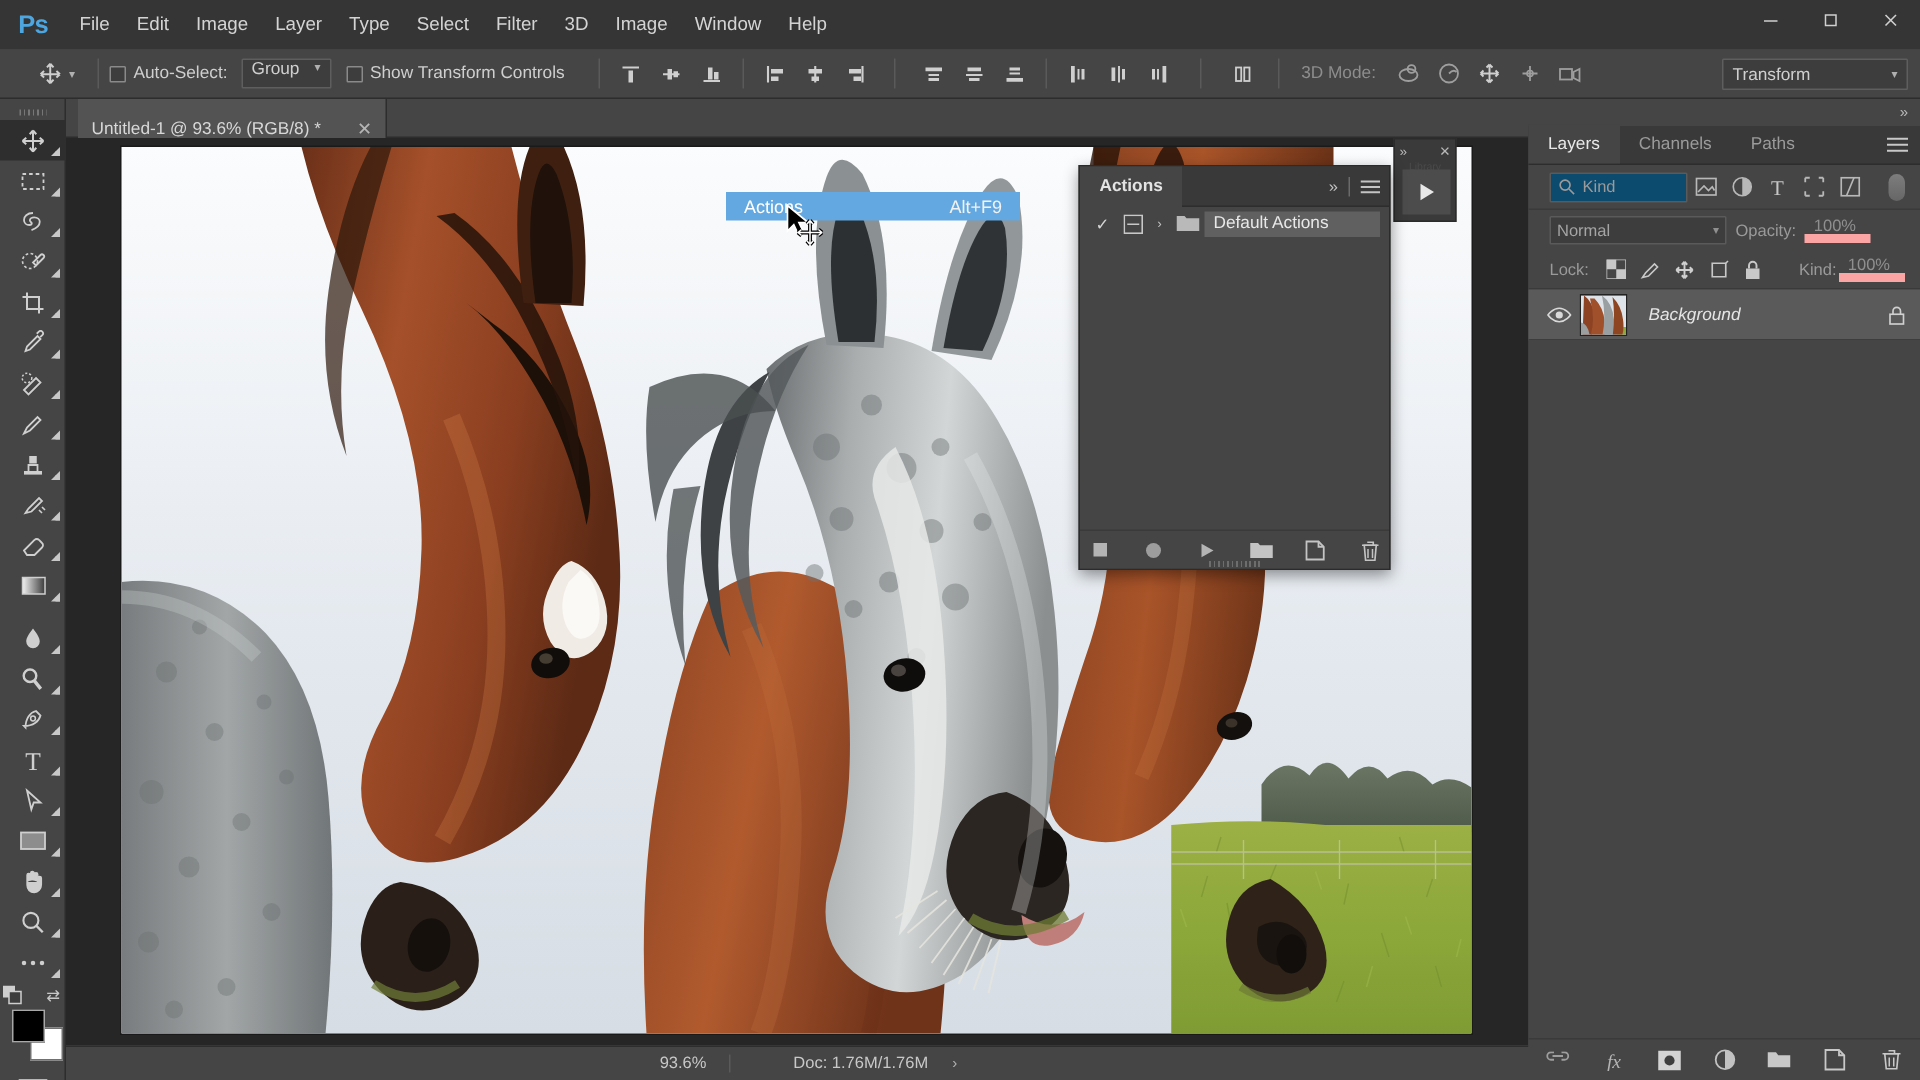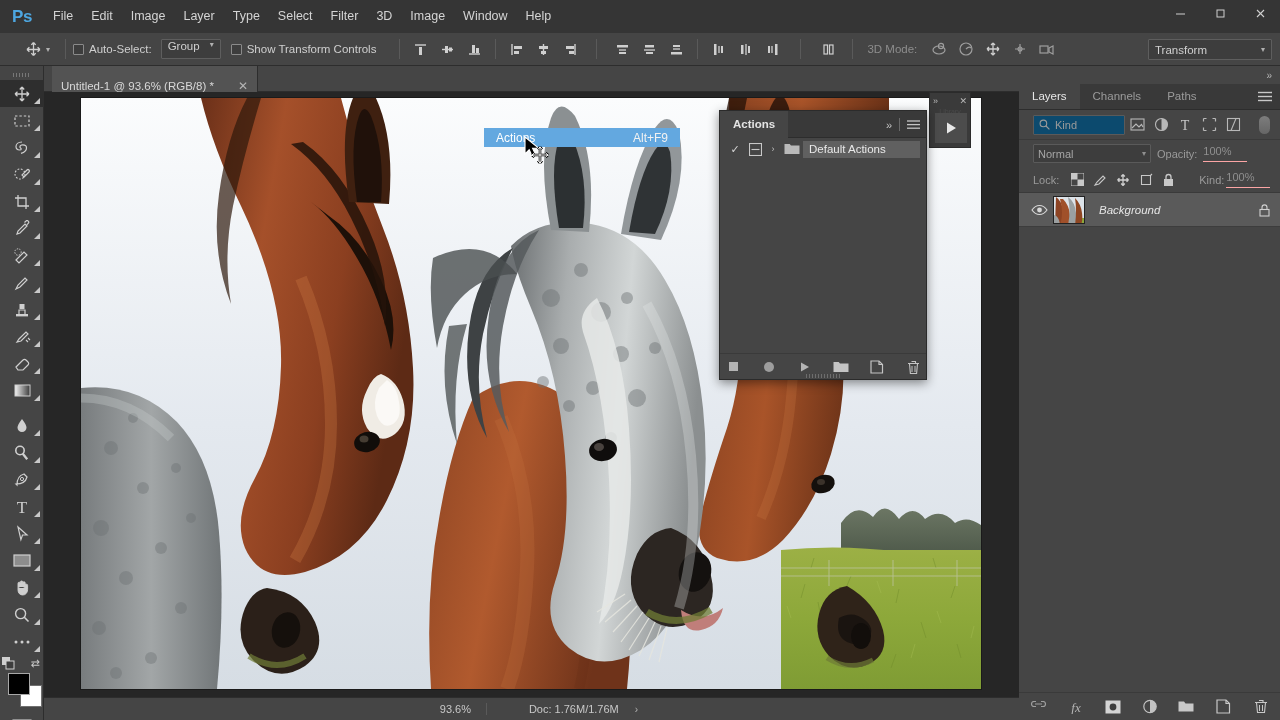--- a/index.html
+++ b/index.html
@@ -150,22 +150,22 @@
   .blend-row {
     height: 27px; display: flex; align-items: center; padding: 0 10px 0 14px;
     color: #9a9a9a; font-size: 11px; gap: 6px;
   }
   .blend-select {
     width: 118px; height: 19px; background: #3d3d3d; border: 1px solid #5a5a5a;
     color: #a5a5a5; font-size: 11px; display: flex; align-items: center;
     justify-content: space-between; padding: 0 4px; border-radius: 1px;
   }
   .num-field {
-    width: 44px; height: 17px; border-bottom: 1px solid #fca5a5; color: #8f8f8f;
-    font-size: 11px; padding-right: 10px;
+    width: 44px; height: 17px; border-bottom: 6px solid #fca5a5; color: #8f8f8f;
+    font-size: 11px; text-align: right; padding-right: 10px;
   }
   .lock-row {
     height: 26px; display: flex; align-items: center; padding: 0 10px 0 14px;
     color: #9a9a9a; font-size: 11px; gap: 2px; border-bottom: 1px solid #3a3a3a;
   }
   .lock-ic { width: 21px; height: 20px; display: flex; align-items: center; justify-content: center; }
   .layer-row {
     height: 34px; display: flex; align-items: center; background: #5a5a5a;
     border-bottom: 1px solid #3d3d3d; gap: 0; padding-left: 6px; justify-content: space-between;
   }

